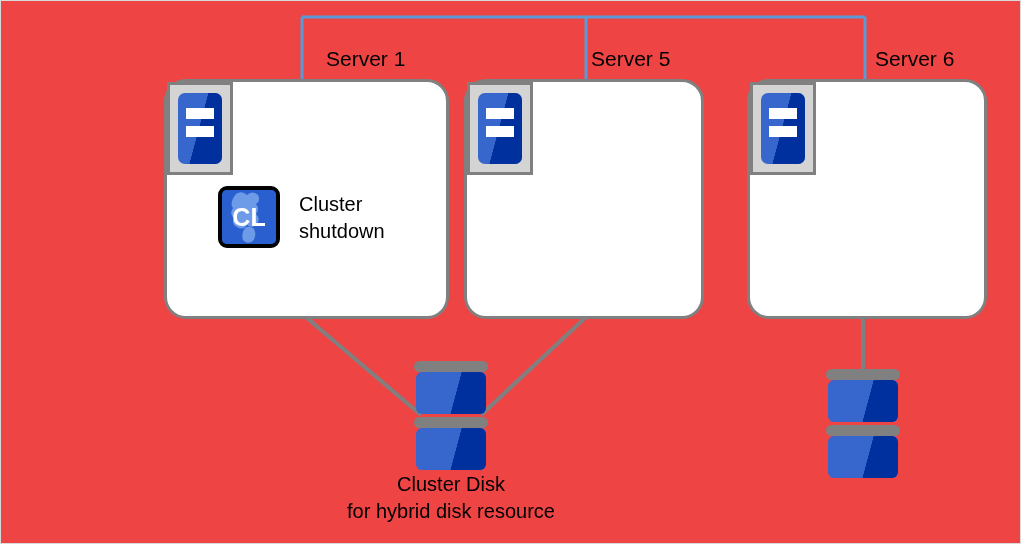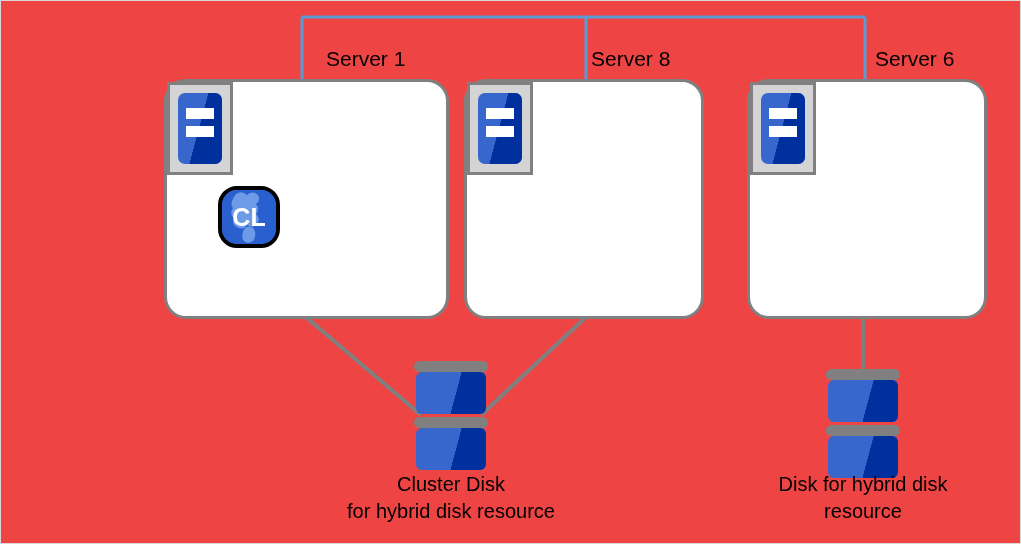--- a/index.html
+++ b/index.html
@@ -88,21 +88,21 @@
   }
   .machine-icon .bar.b1 { top: 15px; }
   .machine-icon .bar.b2 { top: 33px; }
 
   
   .cl-icon {
     position: absolute;
     width: 62px;
     height: 62px;
     border: 4px solid #000000;
-    border-radius: 19px;
+    border-radius: 9px;
     background: #2a5fd0;
     box-sizing: border-box;
     overflow: hidden;
   }
   .cl-icon svg { display: block; }
 
   
   .disk-stack {
     position: absolute;
     width: 74px;
@@ -183,23 +183,25 @@
       <svg width="54" height="54" viewBox="0 0 54 54" xmlns="http://www.w3.org/2000/svg">
         <rect x="0" y="0" width="54" height="54" fill="#2a5fd0"></rect>
         <g fill="#6d9be8">
           <path d="M14 4 q6 -4 11 1 q5 -5 11 0 q3 6 -2 9 q4 5 0 10 q5 4 1 10
                    q-5 5 -10 1 q-4 6 -10 2 q-6 -3 -3 -9 q-5 -4 -1 -10 q-4 -5 3 -14 z"></path>
           <path d="M23 38 q5 -3 9 1 q3 6 -1 12 q-6 4 -10 -1 q-2 -7 2 -12 z"></path>
         </g>
         <text x="27" y="36" font-family="'Liberation Sans', sans-serif" font-size="25" font-weight="bold" fill="#ffffff" text-anchor="middle">CL</text>
       </svg>
     </div>
+    <div class="inline-label" style="left:298px; top:190px;">Cluster
+shutdown</div>
 
     <div class="server-box" style="left:463px; top:78px; width:240px; height:240px;"></div>
-    <div class="server-label" style="left:590px; top:47px;">Server 8</div>
+    <div class="server-label" style="left:590px; top:47px;">Server 5</div>
     <div class="machine-icon" style="left:466px; top:81px;">
       <div class="body">
         <div class="bar b1"></div>
         <div class="bar b2"></div>
       </div>
     </div>
 
     <div class="server-box" style="left:746px; top:78px; width:240px; height:240px;"></div>
     <div class="server-label" style="left:874px; top:47px;">Server 6</div>
     <div class="machine-icon" style="left:749px; top:81px;">
@@ -222,17 +224,15 @@
     <div class="caption" style="left:300px; top:470px; width:300px;">Cluster Disk
 for hybrid disk resource</div>
 
     <div class="disk-stack" style="left:825px; top:368px;">
       <div class="platter-bar"></div>
       <div class="platter-body"></div>
       <div class="gap2"></div>
       <div class="platter-bar"></div>
       <div class="platter-body"></div>
     </div>
-    <div class="caption" style="left:742px; top:470px; width:240px;">Disk for hybrid disk
-resource</div>
   </div>
 
 </div>
 
 </body></html>

